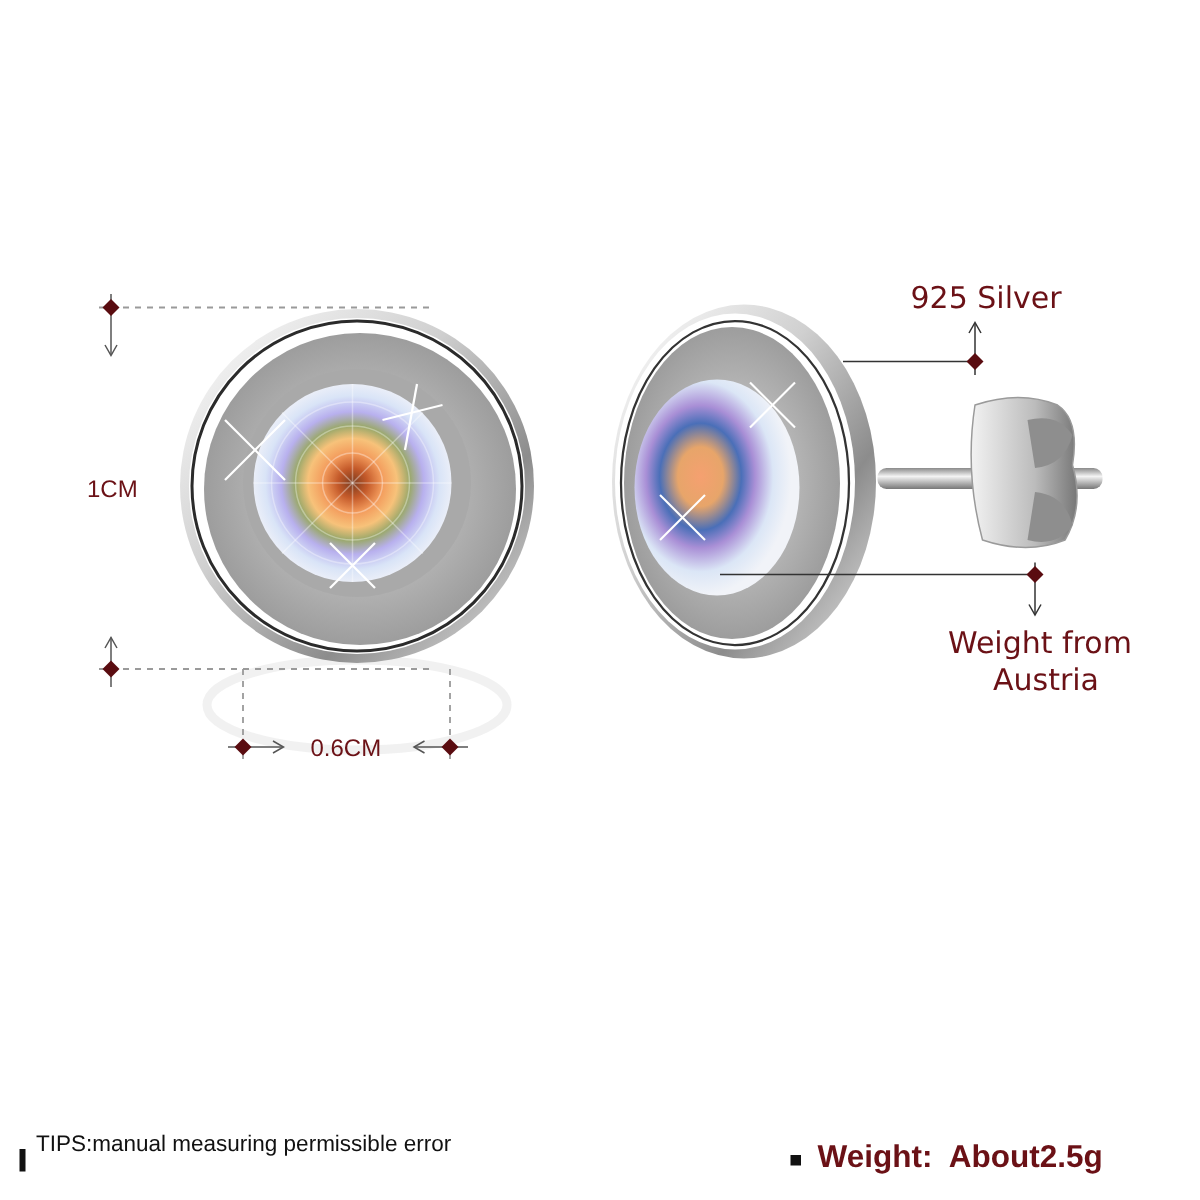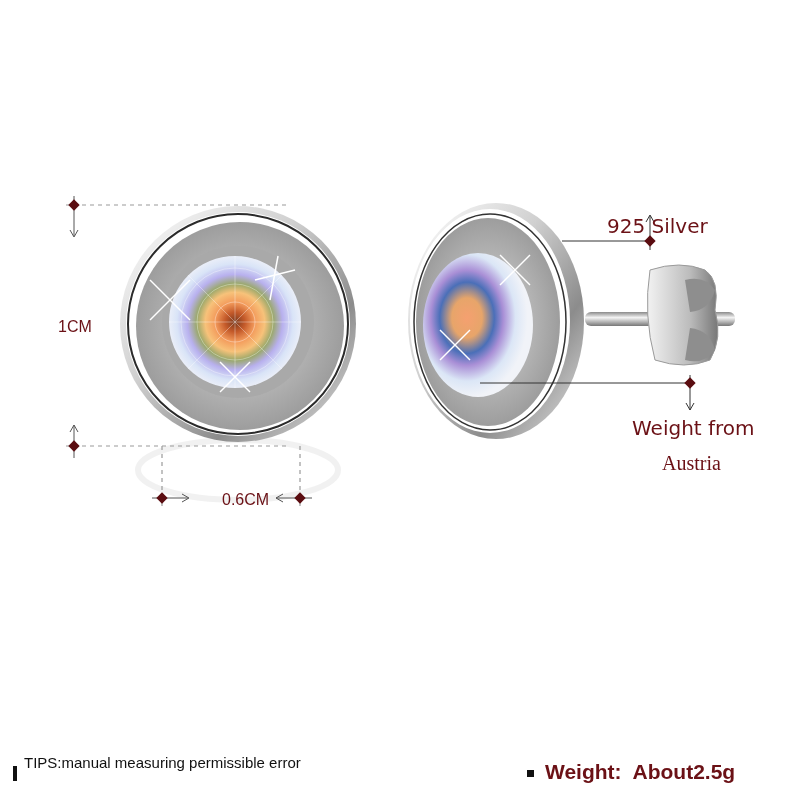--- a/index.html
+++ b/index.html
@@ -139,23 +139,23 @@
     <line x1="690" y1="375" x2="690" y2="410"></line>
     <polyline points="686,403 690,410 694,403"></polyline>
   </g>
   <g fill="#5a0c10">
     <rect x="646" y="237" width="8" height="8" transform="rotate(45 650 241)"></rect>
     <rect x="686" y="379" width="8" height="8" transform="rotate(45 690 383)"></rect>
   </g>
 </svg>
 
 <div class="abs label-red dim-text" style="left:58px;top:318px;">1CM</div>
-<div class="abs label-red dim-text" style="left:222px;top:491px;">0.6CM</div>
+<div class="abs label-red dim-text" style="left:207px;top:491px;">0.6CM</div>
 
-<div class="abs label-red callout" style="left:607px;top:186px;margin-top:28px;">925 Silver</div>
+<div class="abs label-red callout" style="left:607px;top:186px;">925 Silver</div>
 <div class="abs label-red callout" style="left:632px;top:416px;">Weight from</div>
-<div class="abs label-red callout" style="left:662px;top:452px;font-family:Liberation Serif, serif;">Austria</div>
+<div class="abs label-red callout" style="left:662px;top:441px;">Austria</div>
 
 <div class="abs" style="left:13px;top:766px;width:4px;height:15px;background:#111;"></div>
 <div class="abs tips" style="left:24px;top:754px;">TIPS:manual measuring permissible error</div>
 
 <div class="abs" style="left:527px;top:770px;width:7px;height:7px;background:#111;"></div>
 <div class="abs weight" style="left:545px;top:760px;white-space:pre;font-weight:bold;">Weight:  About2.5g</div>
 
 </body></html>

